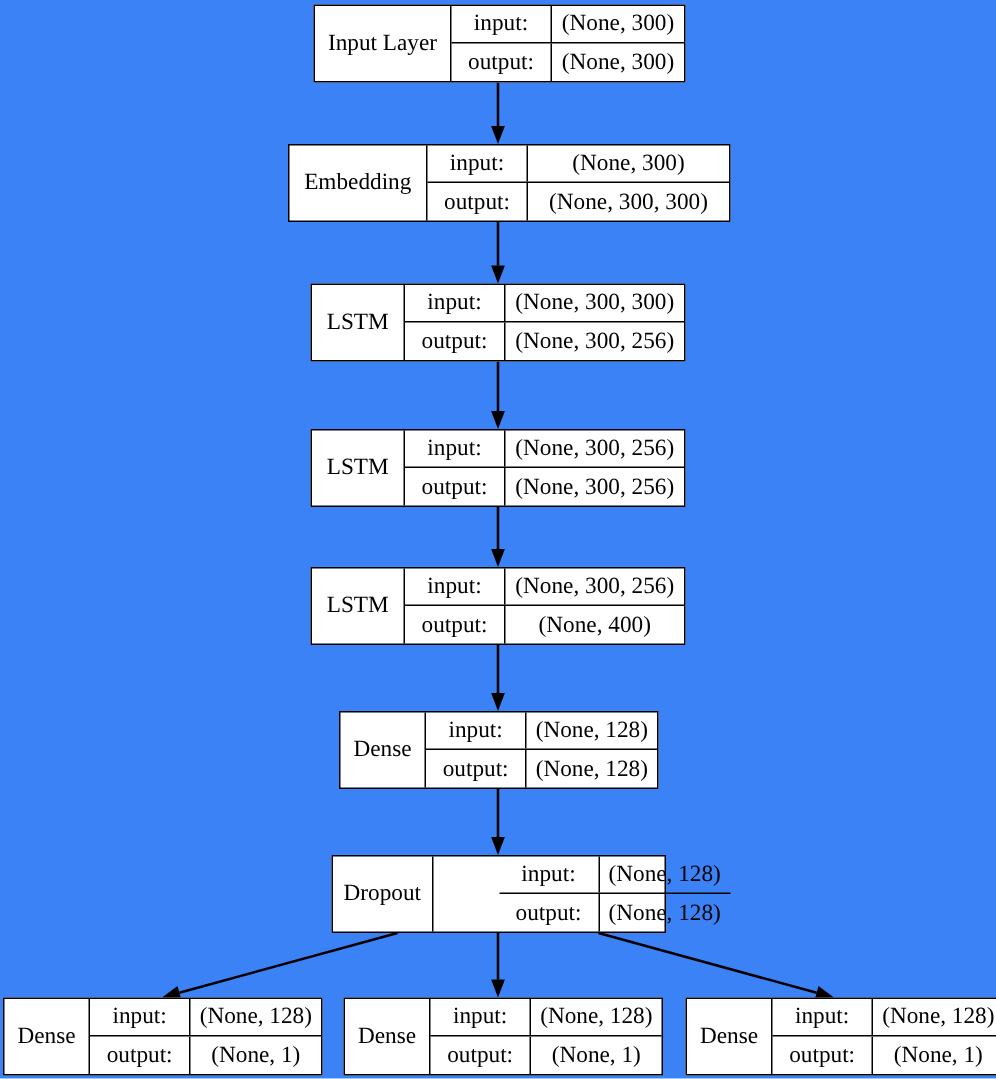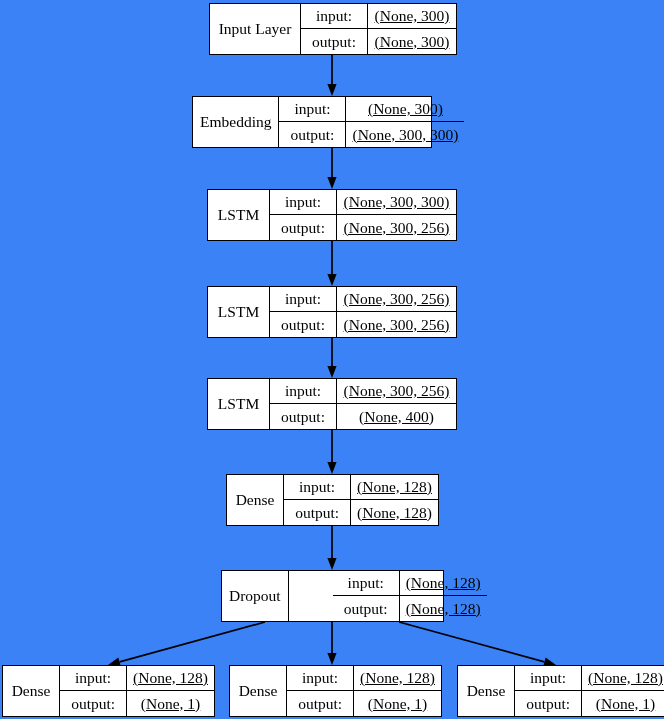--- a/index.html
+++ b/index.html
@@ -61,21 +61,20 @@
     white-space: nowrap;
   }
   .io-shape {
     display: flex;
     align-items: center;
     justify-content: center;
     flex: 1 1 auto;
     box-sizing: border-box;
     padding: 0 6px;
     white-space: nowrap;
-    text-decoration: underline;
   }
   #edges {
     position: absolute;
     left: 0;
     top: 0;
     width: 664px;
     height: 719px;
     z-index: 1;
   }
 </style>
@@ -128,21 +127,21 @@
           <div class="io-row top">
             <div class="io-label" style="width: 67px;">input:</div>
             <div class="io-shape">(None, 300)</div>
           </div>
           <div class="io-row bottom">
             <div class="io-label" style="width: 67px;">output:</div>
             <div class="io-shape">(None, 300)</div>
           </div>
         </div>
       </div>
-      <div class="node" style="left: 192px; top: 96px; width: 240px; height: 52px;">
+      <div class="node" style="left: 192px; top: 96px; width: 295px; height: 52px;">
         <div class="node-name" style="width: 92px;">Embedding</div>
         <div class="node-io">
           <div class="io-row top">
             <div class="io-label" style="width: 67px;">input:</div>
             <div class="io-shape">(None, 300)</div>
           </div>
           <div class="io-row bottom">
             <div class="io-label" style="width: 67px;">output:</div>
             <div class="io-shape">(None, 300, 300)</div>
           </div>

